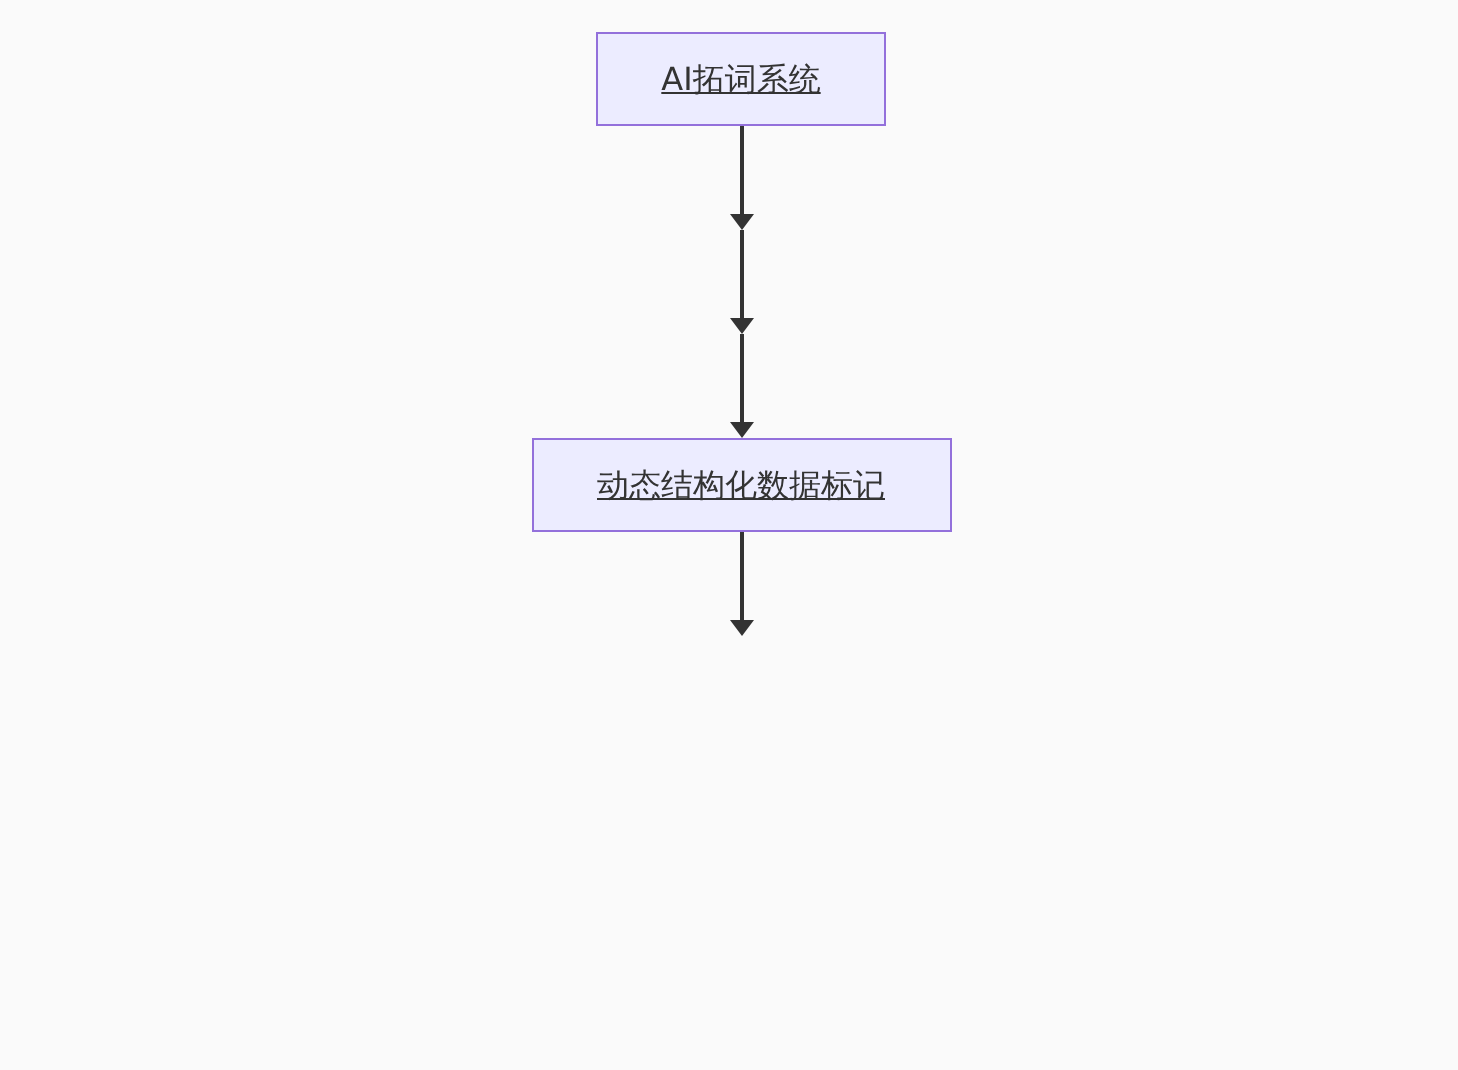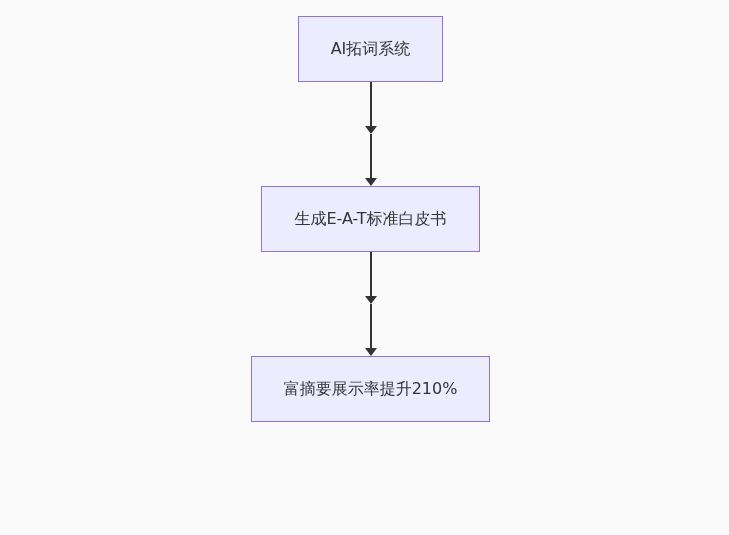--- a/index.html
+++ b/index.html
@@ -18,31 +18,32 @@
   }
   .flow {
     display: flex;
     flex-direction: column;
     align-items: center;
     padding-top: 16px;
     transform: translateX(6px);
   }
   .node {
     box-sizing: border-box;
-    height: 66px;
+    height: 47px;
     padding: 0 32px;
     background: #ECECFF;
     border: 1px solid #9370DB;
     display: flex;
     align-items: center;
     justify-content: center;
     color: #333333;
     font-size: 16px;
     line-height: 1.2;
     white-space: nowrap;
+    text-decoration: underline;
   }
   .connector {
     height: 52px;
     display: flex;
     flex-direction: column;
     align-items: center;
   }
   .arrow-line {
     flex: 1;
     width: 2px;
@@ -71,33 +72,30 @@
       <div class="arrow-line"></div>
       <div class="arrowhead"></div>
     </div>
 
 
     <div class="connector">
       <div class="arrow-line"></div>
       <div class="arrowhead"></div>
     </div>
 
+
+    <div class="connector">
+      <div class="arrow-line"></div>
+      <div class="arrowhead"></div>
+    </div>
+
     <div class="node">
-      <span>生成E-A-T标准白皮书</span>
+      <span>动态结构化数据标记</span>
     </div>
 
     <div class="connector">
       <div class="arrow-line"></div>
       <div class="arrowhead"></div>
     </div>
 
 
-    <div class="connector">
-      <div class="arrow-line"></div>
-      <div class="arrowhead"></div>
-    </div>
-
-    <div class="node">
-      <span>富摘要展示率提升210%</span>
-    </div>
-
   </div>
 </div>
 
 </body></html>

